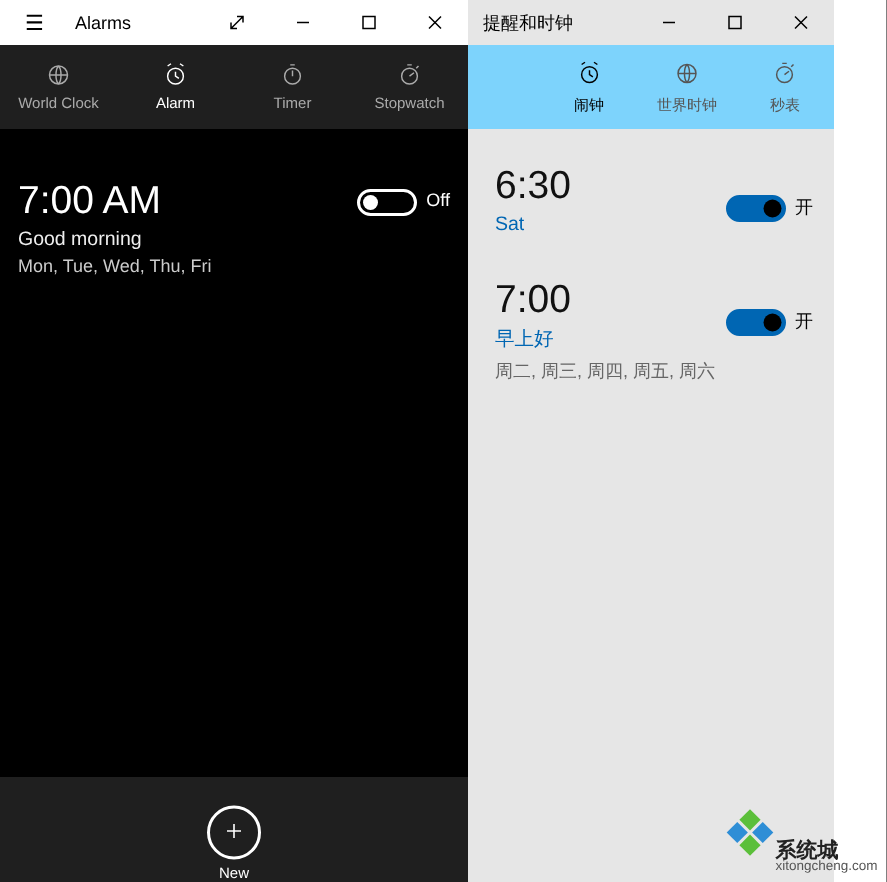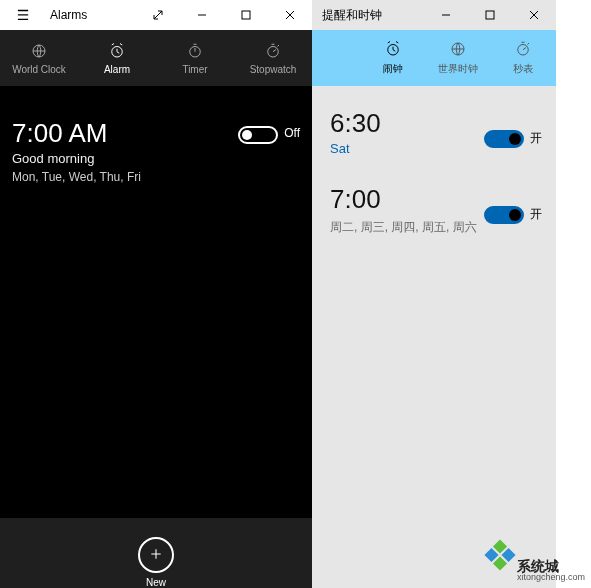--- a/index.html
+++ b/index.html
@@ -206,20 +206,21 @@
       <div class="name">Sat</div>
       <div class="toggle-wrap">
         <div class="toggle">
             <div class="knob"></div>
           </div>
         <div class="toggle-label">开</div>
       </div>
     </div>
     <div class="alarm">
       <div class="time">7:00</div>
+      <div class="name">早上好</div>
       <div class="days">周二, 周三, 周四, 周五, 周六</div>
       <div class="toggle-wrap">
         <div class="toggle">
             <div class="knob"></div>
           </div>
         <div class="toggle-label">开</div>
       </div>
     </div>
   </div>
 </div>

